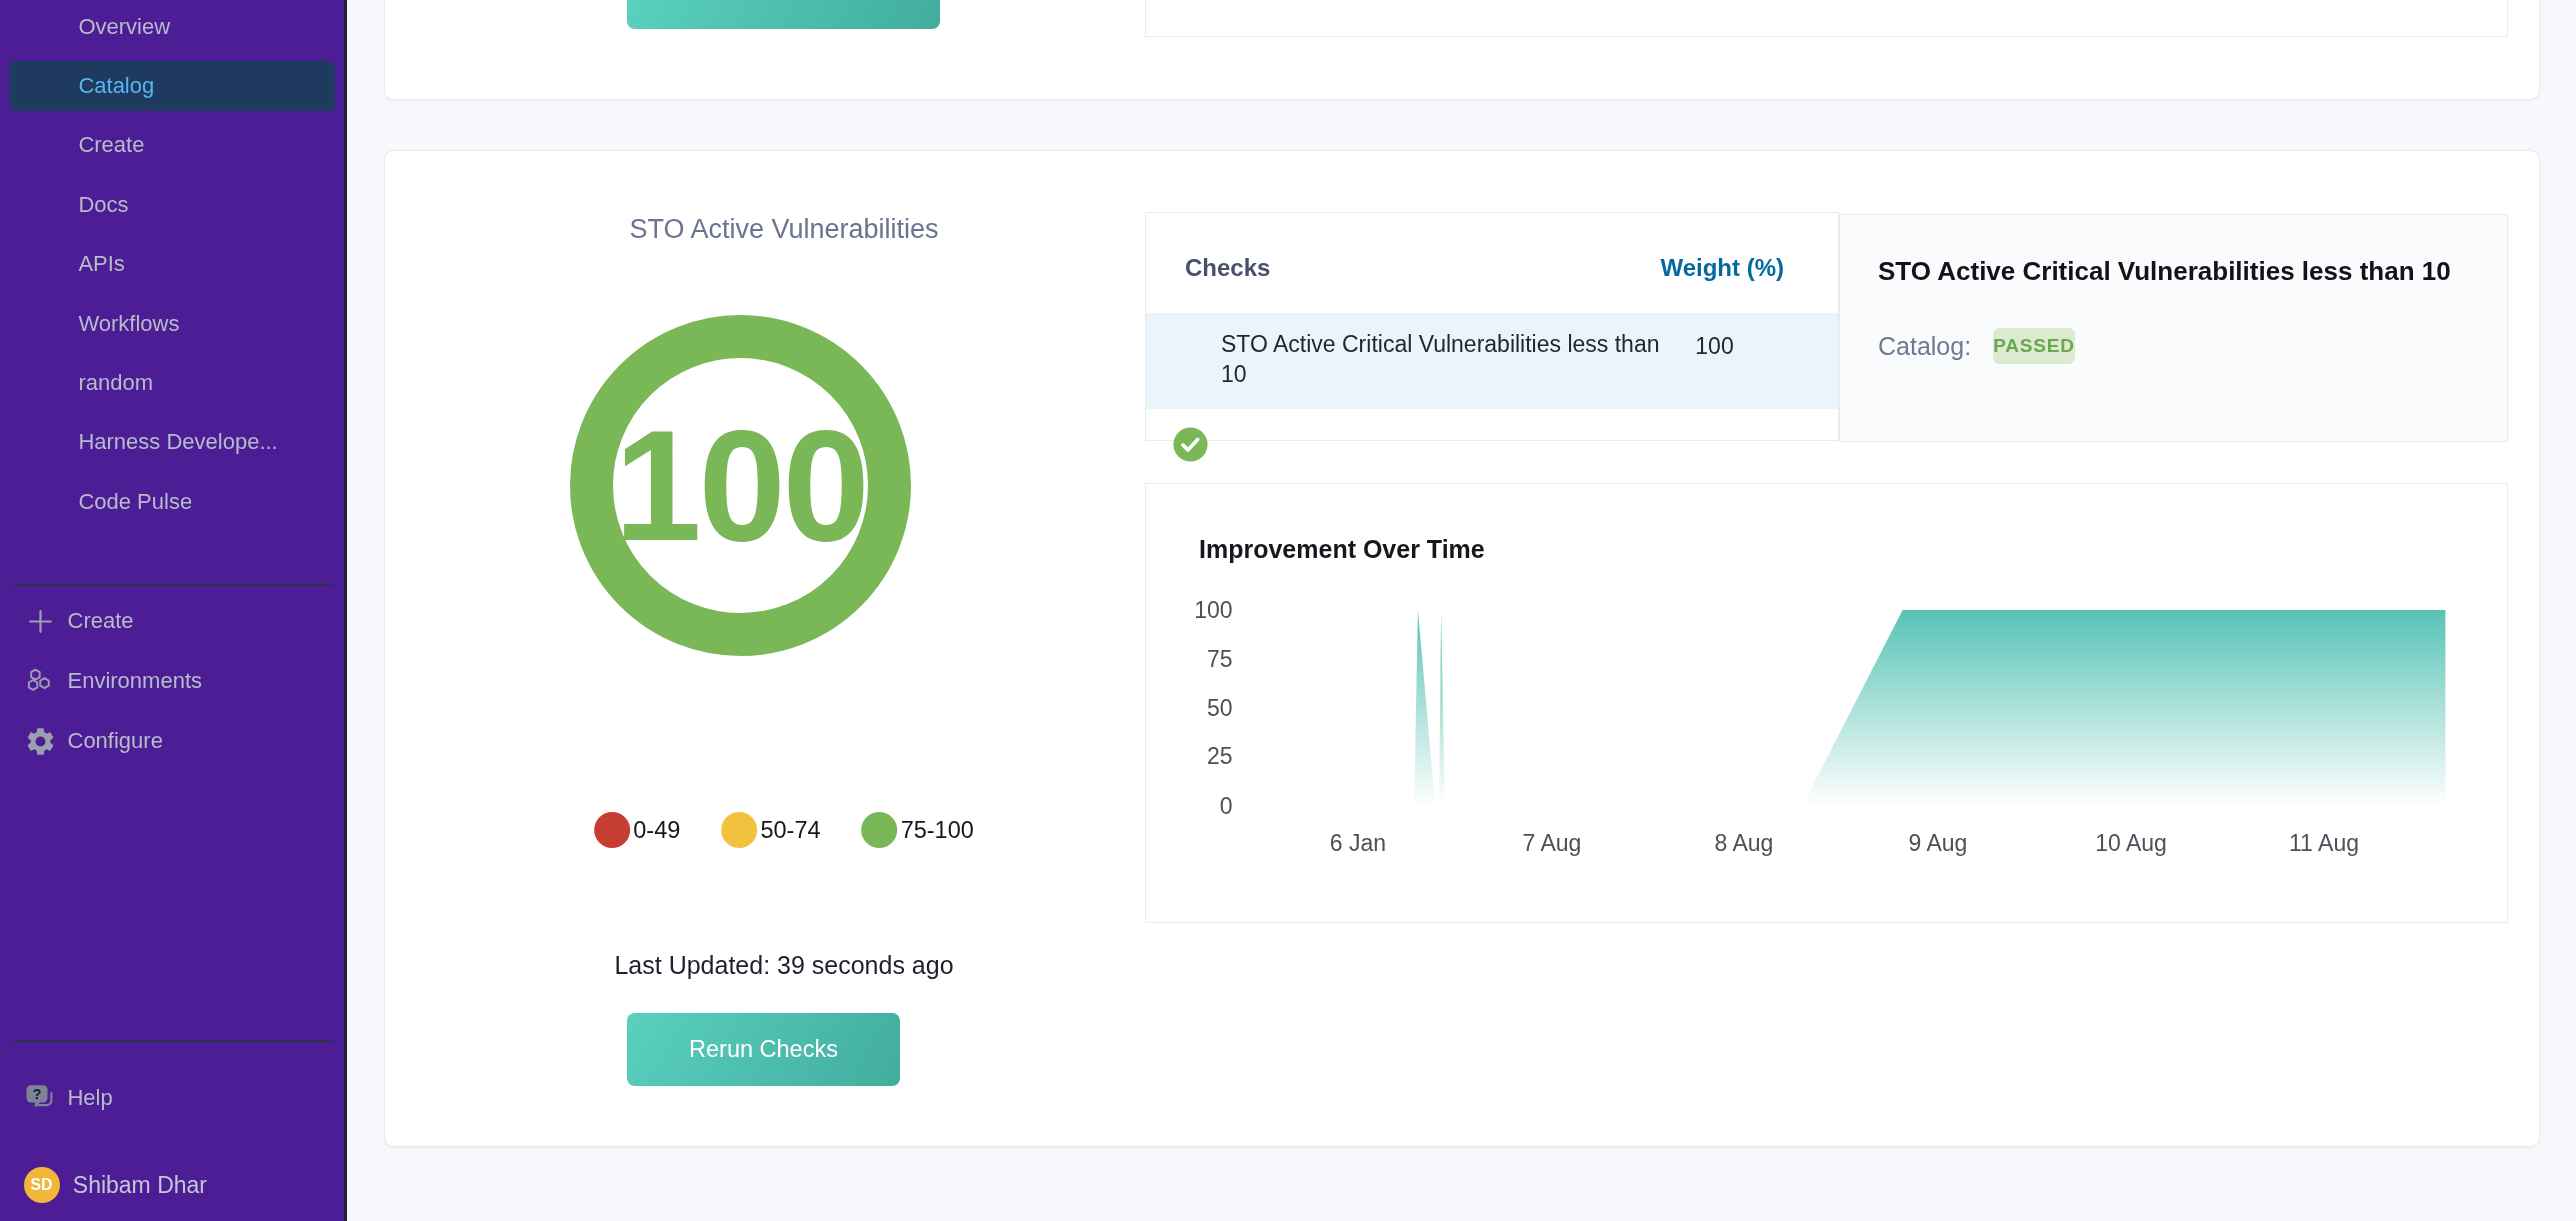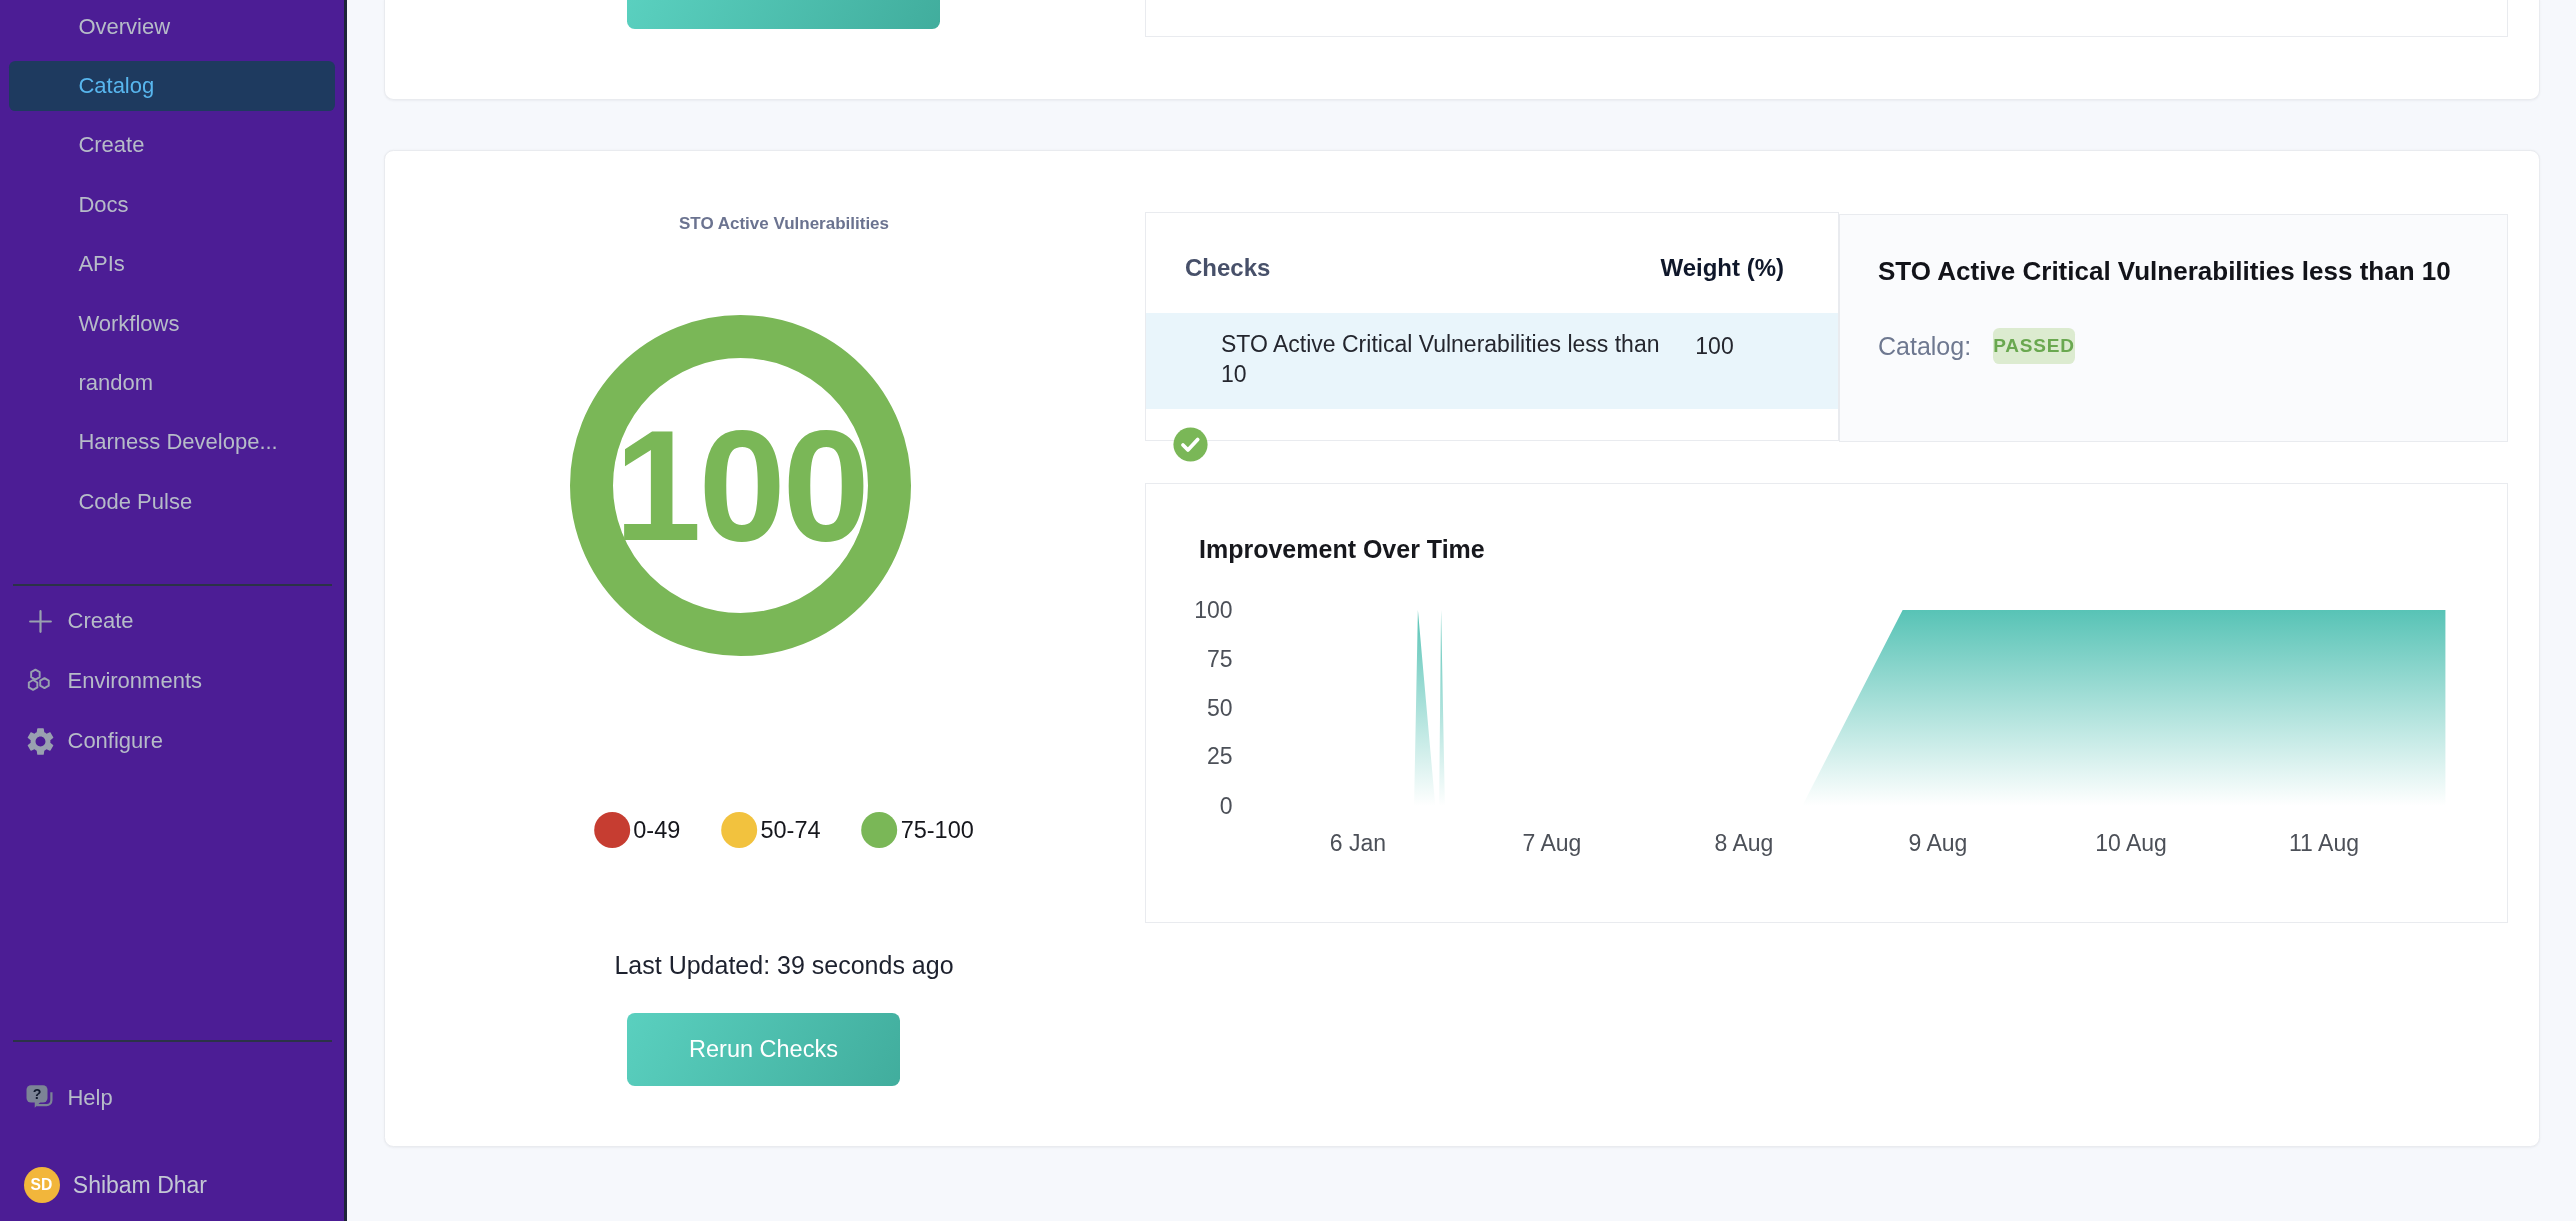--- a/index.html
+++ b/index.html
@@ -41,21 +41,21 @@
 
   .btn-teal { background:linear-gradient(120deg,#5ad0bf 0%,#41ad9d 100%);
               color:#fff; border:none; cursor:pointer; }
   .btn-fragment { position:absolute; left:242px; top:0; width:313px; height:29px;
                   border-radius:0 0 7.8px 7.8px; }
   .panel-fragment { position:absolute; left:760px; top:0; width:1363px; height:37px;
                     background:#fff; border:1.6px solid #e9ebef; border-top:none; }
 
   
   .sum-title { position:absolute; left:399px; top:63px; transform:translateX(-50%);
-               font-size:17px; font-weight:bold; color:#6b7390; white-space:nowrap; }
+               font-size:27px; font-weight:normal; color:#6b7390; white-space:nowrap; }
   .gauge { position:absolute; left:185px; top:164px; width:341px; height:341px;
            border:43px solid #7ab757; border-radius:50%;
            display:flex; align-items:center; justify-content:center; }
   .gauge-score { font-size:157px; font-weight:600; color:#7ab757; letter-spacing:-3.1px; }
   .legend { position:absolute; left:399px; top:661px; transform:translateX(-50%);
             display:flex; align-items:center; gap:41px; white-space:nowrap; }
   .legend-item { display:flex; align-items:center; gap:3.1px;
                  font-size:23.5px; font-weight:500; color:#15161c; }
   .dot { width:36px; height:36px; border-radius:50%; flex:0 0 auto; }
   .last-updated { position:absolute; left:399px; top:800px; transform:translateX(-50%);
@@ -64,21 +64,21 @@
                border-radius:7.8px; font-size:23.5px; font-weight:500;
                font-family:inherit; display:flex; align-items:center; justify-content:center; }
 
   
   .checks-panel { position:absolute; left:760px; top:61px; width:694px; height:229px;
                   background:#fff; border:1.6px solid #e9ebef; }
   .checks-header { position:absolute; left:39px; top:41px; right:0; height:34px; }
   .checks-header .col-checks { position:absolute; left:0; top:0; font-size:24px;
                                font-weight:bold; color:#475069; }
   .checks-header .col-weight { position:absolute; right:54px; top:0; width:157px;
-                               text-align:right; font-size:24px; font-weight:bold; color:#0f172a; }
+                               text-align:right; font-size:24px; font-weight:bold; color:#0369a1; }
   .check-row { position:absolute; left:0; top:100px; width:100%; height:96px;
                background:#e9f5fb; cursor:pointer; }
   .check-icon-wrap { position:absolute; left:23.5px; top:111px; width:41px; height:41px; }
   .check-name { position:absolute; left:75px; top:15.7px; width:470px;
                 font-size:23px; line-height:30.5px; color:#24262e; }
   .check-weight { position:absolute; left:501px; top:19.6px; width:135px; text-align:center;
                   font-size:23px; color:#24262e; }
 
   
   .status-panel { position:absolute; left:1454px; top:63px; width:669px; height:228px;

